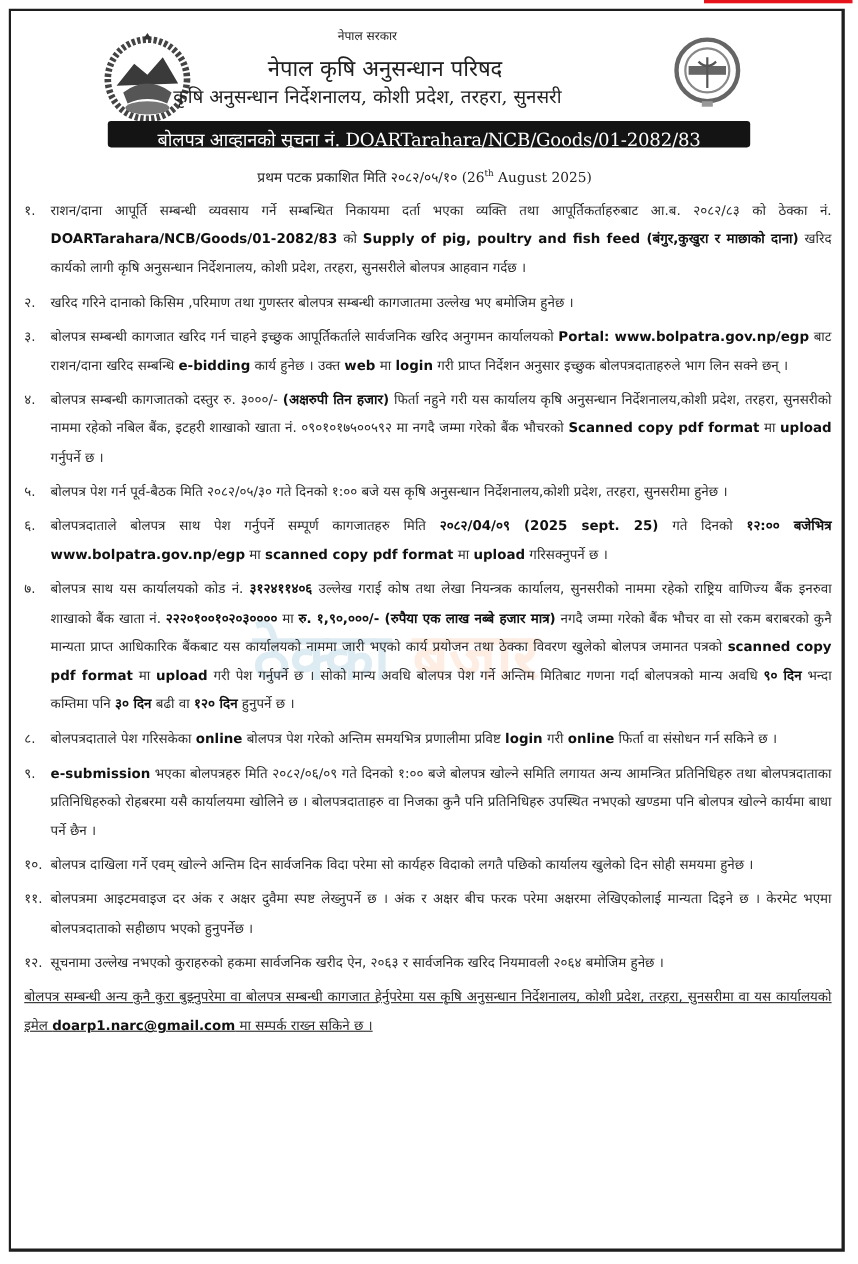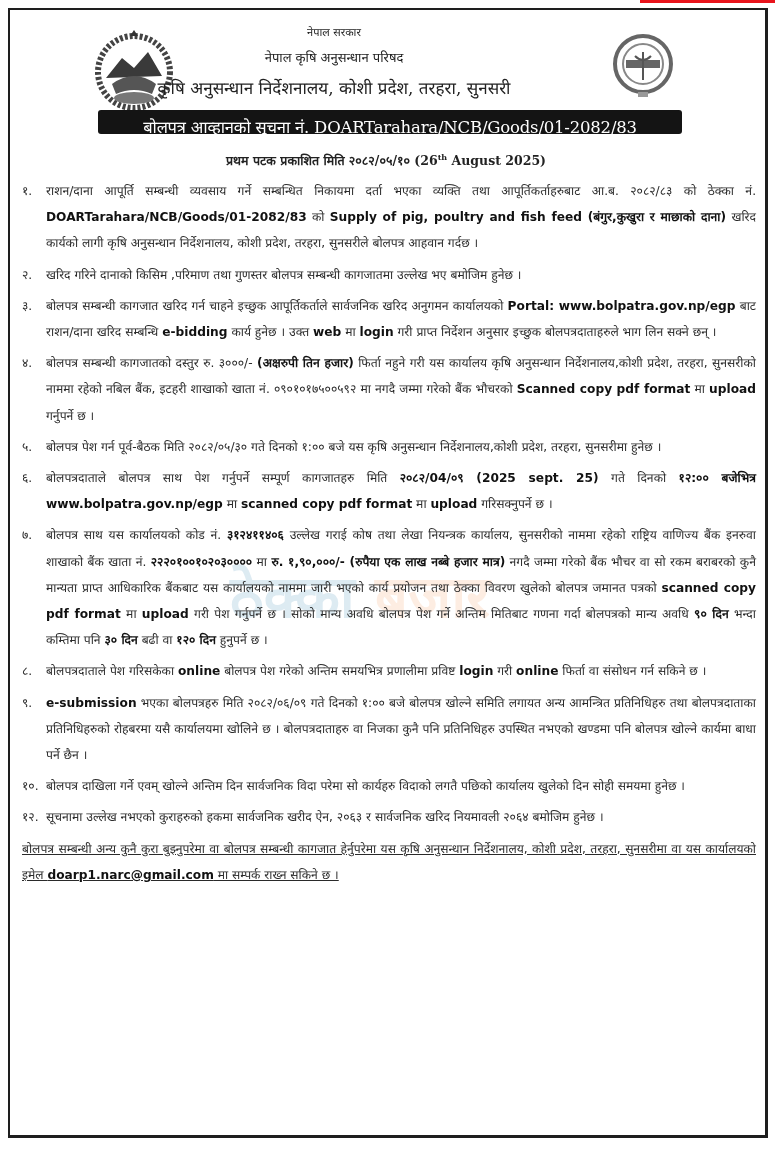--- a/index.html
+++ b/index.html
@@ -6,27 +6,27 @@
   body { width: 780px; height: 1149px; position: relative; overflow: hidden;
          font-family: "DejaVu Sans", "Liberation Sans", sans-serif; color: #1a1a1a; }
   .redmark { position: absolute; top: 0; left: 640px; width: 135px; height: 3px; background: #e8141c; }
   .frame { position: absolute; left: 8px; top: 8px; width: 760px; height: 1130px;
            border: 2px solid #1e1e1e; border-right-width: 3px; border-bottom-width: 3px; box-sizing: border-box; }
   .emblem { position: absolute; }
   .emblem-left { left: 92px; top: 28px; width: 84px; height: 86px; }
   .emblem-right { left: 608px; top: 30px; width: 70px; height: 72px; }
   .hdr { position: absolute; left: 0; width: 668px; text-align: center; font-family: "DejaVu Serif", "Liberation Serif", serif; color: #222; }
   .hdr-gov { top: 24px; font-size: 11px; }
-  .hdr-council { top: 48px; font-size: 13px; }
+  .hdr-council { top: 48px; font-size: 20px; padding-left: 16px; }
   .hdr-dir { top: 76px; font-size: 17px; }
   .banner { position: absolute; left: 98px; top: 110px; width: 584px; height: 24px; background: #141414;
             border-radius: 3px; color: #fff; text-align: center; line-height: 35px;
             font-family: "DejaVu Serif", "Liberation Serif", serif; font-size: 16.5px; letter-spacing: -0.2px; white-space: nowrap; }
   .pubdate { position: absolute; left: 0; width: 772px; top: 152px; text-align: center;
-             font-family: "DejaVu Serif", "Liberation Serif", serif; font-size: 12.5px; font-weight: bold; color: #222; }
+             font-family: "DejaVu Serif", "Liberation Serif", serif; font-size: 12.5px; font-weight: normal; color: #222; }
   .pubdate sup { font-size: 8px; }
   .body { position: absolute; left: 22px; top: 178px; width: 734px; font-size: 12.2px; line-height: 26.2px; color: #2a2a2a; }
   .item { position: relative; padding-left: 24px; text-align: justify; margin-bottom: 5px; }
   .item .num { position: absolute; left: 0; top: 0; }
   b { font-weight: bold; color: #111; }
   .closing { text-align: justify; margin-top: 2px; text-decoration: underline; }
   .watermark { position: absolute; top: 555px; left: 230px; font-size: 58px; font-weight: bold; opacity: 0.13; pointer-events: none; white-space: nowrap; }
   .wm-a { color: #0369a1; }
   .wm-b { color: #f07a2a; text-align: right; }
 </style>
@@ -68,16 +68,17 @@
       <div class="item"><span class="num">१.</span><span>राशन/दाना आपूर्ति सम्बन्धी व्यवसाय गर्ने सम्बन्धित निकायमा दर्ता भएका व्यक्ति तथा आपूर्तिकर्ताहरुबाट आ.ब. २०८२/८३ को ठेक्का नं. </span><b>DOARTarahara/NCB/Goods/01-2082/83</b><span> को </span><b>Supply of pig, poultry and fish feed (बंगुर,कुखुरा र माछाको दाना)</b><span> खरिद कार्यको लागी कृषि अनुसन्धान निर्देशनालय, कोशी प्रदेश, तरहरा, सुनसरीले बोलपत्र आहवान गर्दछ ।</span></div>
       <div class="item"><span class="num">२.</span><span>खरिद गरिने दानाको किसिम ,परिमाण तथा गुणस्तर बोलपत्र सम्बन्धी कागजातमा उल्लेख भए बमोजिम हुनेछ ।</span></div>
       <div class="item"><span class="num">३.</span><span>बोलपत्र सम्बन्धी कागजात खरिद गर्न चाहने इच्छुक आपूर्तिकर्ताले सार्वजनिक खरिद अनुगमन कार्यालयको </span><b>Portal: www.bolpatra.gov.np/egp</b><span> बाट राशन/दाना खरिद सम्बन्धि </span><b>e-bidding</b><span> कार्य हुनेछ । उक्त </span><b>web</b><span> मा </span><b>login</b><span> गरी प्राप्त निर्देशन अनुसार इच्छुक बोलपत्रदाताहरुले भाग लिन सक्ने छन् ।</span></div>
       <div class="item"><span class="num">४.</span><span>बोलपत्र सम्बन्धी कागजातको दस्तुर रु. ३०००/- </span><b>(अक्षरुपी तिन हजार)</b><span> फिर्ता नहुने गरी यस कार्यालय कृषि अनुसन्धान निर्देशनालय,कोशी प्रदेश, तरहरा, सुनसरीको नाममा रहेको नबिल बैंक, इटहरी  शाखाको खाता नं. ०९०१०१७५००५९२ मा नगदै जम्मा गरेको बैंक भौचरको </span><b>Scanned copy pdf format</b><span> मा </span><b>upload</b><span> गर्नुपर्ने छ ।</span></div>
       <div class="item"><span class="num">५.</span><span>बोलपत्र पेश गर्न पूर्व-बैठक मिति २०८२/०५/३० गते दिनको १:०० बजे यस कृषि अनुसन्धान निर्देशनालय,कोशी प्रदेश, तरहरा, सुनसरीमा हुनेछ ।</span></div>
       <div class="item"><span class="num">६.</span><span>बोलपत्रदाताले बोलपत्र साथ पेश गर्नुपर्ने सम्पूर्ण कागजातहरु मिति </span><b>२०८२/04/०९ (2025 sept. 25)</b><span> गते दिनको </span><b>१२:०० बजेभित्र www.bolpatra.gov.np/egp</b><span> मा </span><b>scanned copy pdf format</b><span> मा </span><b>upload</b><span> गरिसक्नुपर्ने छ ।</span></div>
       <div class="item"><span class="num">७.</span><span>बोलपत्र साथ यस कार्यालयको कोड नं. </span><b>३१२४११४०६</b><span> उल्लेख गराई कोष तथा लेखा नियन्त्रक कार्यालय, सुनसरीको नाममा रहेको राष्ट्रिय वाणिज्य बैंक इनरुवा शाखाको बैंक खाता नं. </span><b>२२२०१००१०२०३००००</b><span> मा </span><b>रु. १,९०,०००/- (रुपैया एक लाख नब्बे हजार मात्र)</b><span> नगदै जम्मा गरेको बैंक भौचर वा सो रकम बराबरको कुनै मान्यता प्राप्त आधिकारिक बैंकबाट यस कार्यालयको नाममा जारी भएको कार्य प्रयोजन तथा ठेक्का विवरण खुलेको बोलपत्र जमानत पत्रको </span><b>scanned copy pdf format</b><span> मा </span><b>upload</b><span> गरी पेश गर्नुपर्ने छ । सोको मान्य अवधि बोलपत्र पेश गर्ने अन्तिम मितिबाट गणना गर्दा बोलपत्रको मान्य अवधि </span><b>९० दिन</b><span> भन्दा कम्तिमा पनि </span><b>३० दिन</b><span> बढी वा </span><b>१२० दिन</b><span> हुनुपर्ने छ ।</span></div>
       <div class="item"><span class="num">८.</span><span>बोलपत्रदाताले पेश गरिसकेका </span><b>online</b><span> बोलपत्र पेश गरेको अन्तिम समयभित्र प्रणालीमा प्रविष्ट </span><b>login</b><span> गरी </span><b>online</b><span> फिर्ता वा संसोधन गर्न सकिने छ ।</span></div>
       <div class="item"><span class="num">९.</span><b>e-submission</b><span> भएका बोलपत्रहरु मिति २०८२/०६/०९ गते दिनको १:०० बजे बोलपत्र खोल्ने समिति लगायत अन्य आमन्त्रित प्रतिनिधिहरु तथा बोलपत्रदाताका प्रतिनिधिहरुको रोहबरमा यसै कार्यालयमा खोलिने छ । बोलपत्रदाताहरु वा निजका कुनै पनि प्रतिनिधिहरु उपस्थित नभएको खण्डमा पनि बोलपत्र खोल्ने कार्यमा बाधा पर्ने छैन ।</span></div>
       <div class="item"><span class="num">१०.</span><span>बोलपत्र दाखिला गर्ने एवम् खोल्ने अन्तिम दिन सार्वजनिक विदा परेमा सो कार्यहरु विदाको लगतै पछिको कार्यालय खुलेको दिन सोही समयमा हुनेछ ।</span></div>
+      <div class="item"><span class="num">११.</span><span>बोलपत्रमा आइटमवाइज दर अंक र अक्षर दुवैमा स्पष्ट लेख्नुपर्ने छ । अंक र अक्षर बीच फरक परेमा अक्षरमा लेखिएकोलाई मान्यता दिइने छ । केरमेट भएमा बोलपत्रदाताको सहीछाप भएको हुनुपर्नेछ ।</span></div>
       <div class="item"><span class="num">१२.</span><span>सूचनामा उल्लेख नभएको कुराहरुको हकमा सार्वजनिक खरीद ऐन, २०६३ र सार्वजनिक खरिद नियमावली २०६४ बमोजिम हुनेछ ।</span></div>
     </div>
   <div class="closing" id="closing"><span>बोलपत्र सम्बन्धी अन्य कुनै कुरा बुझ्नुपरेमा वा बोलपत्र सम्बन्धी कागजात हेर्नुपरेमा यस कृषि अनुसन्धान निर्देशनालय, कोशी प्रदेश, तरहरा, सुनसरीमा वा यस कार्यालयको इमेल </span><b>doarp1.narc@gmail.com</b><span> मा सम्पर्क राख्न सकिने छ ।</span></div>
 </div>
 
 </body></html>

